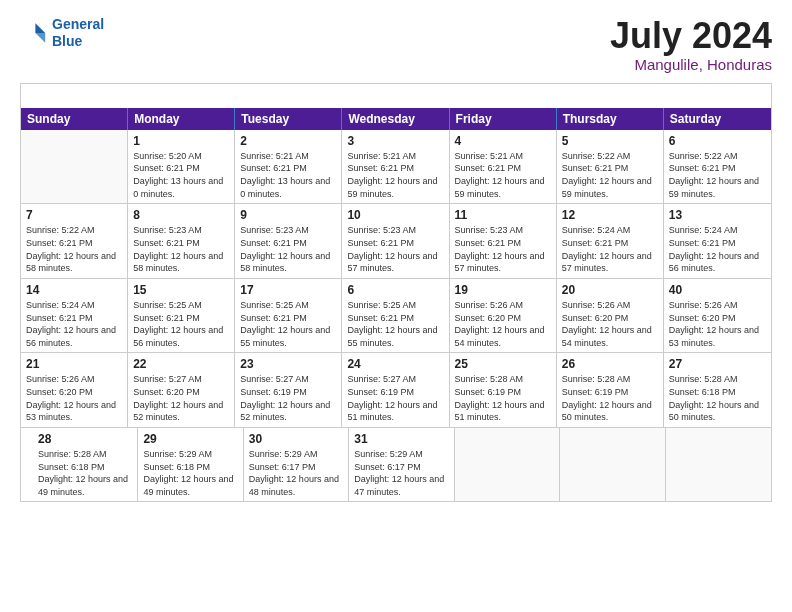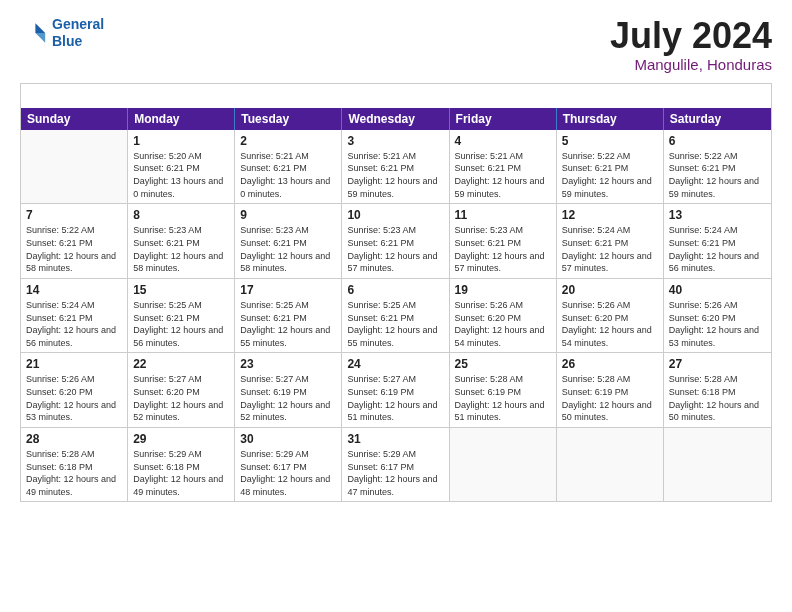--- a/index.html
+++ b/index.html
@@ -79,21 +79,21 @@
       display: flex;
       flex-direction: column;
       flex: 1;
     }
     .cal-row {
       display: grid;
       grid-template-columns: repeat(7, 1fr);
       flex: 1;
       border-bottom: 1px solid #ccc;
     }
-    .cal-row:last-child { border-bottom: none; }
+    .cal-row:last-child { border-bottom: none; margin-left: 12px; }
     .cal-cell {
       border-right: 1px solid #ccc;
       padding: 3px 5px;
       font-size: 9.5px;
       color: #333;
       line-height: 1.35;
       vertical-align: top;
       background: #fff;
     }
     .cal-cell:last-child { border-right: none; }

